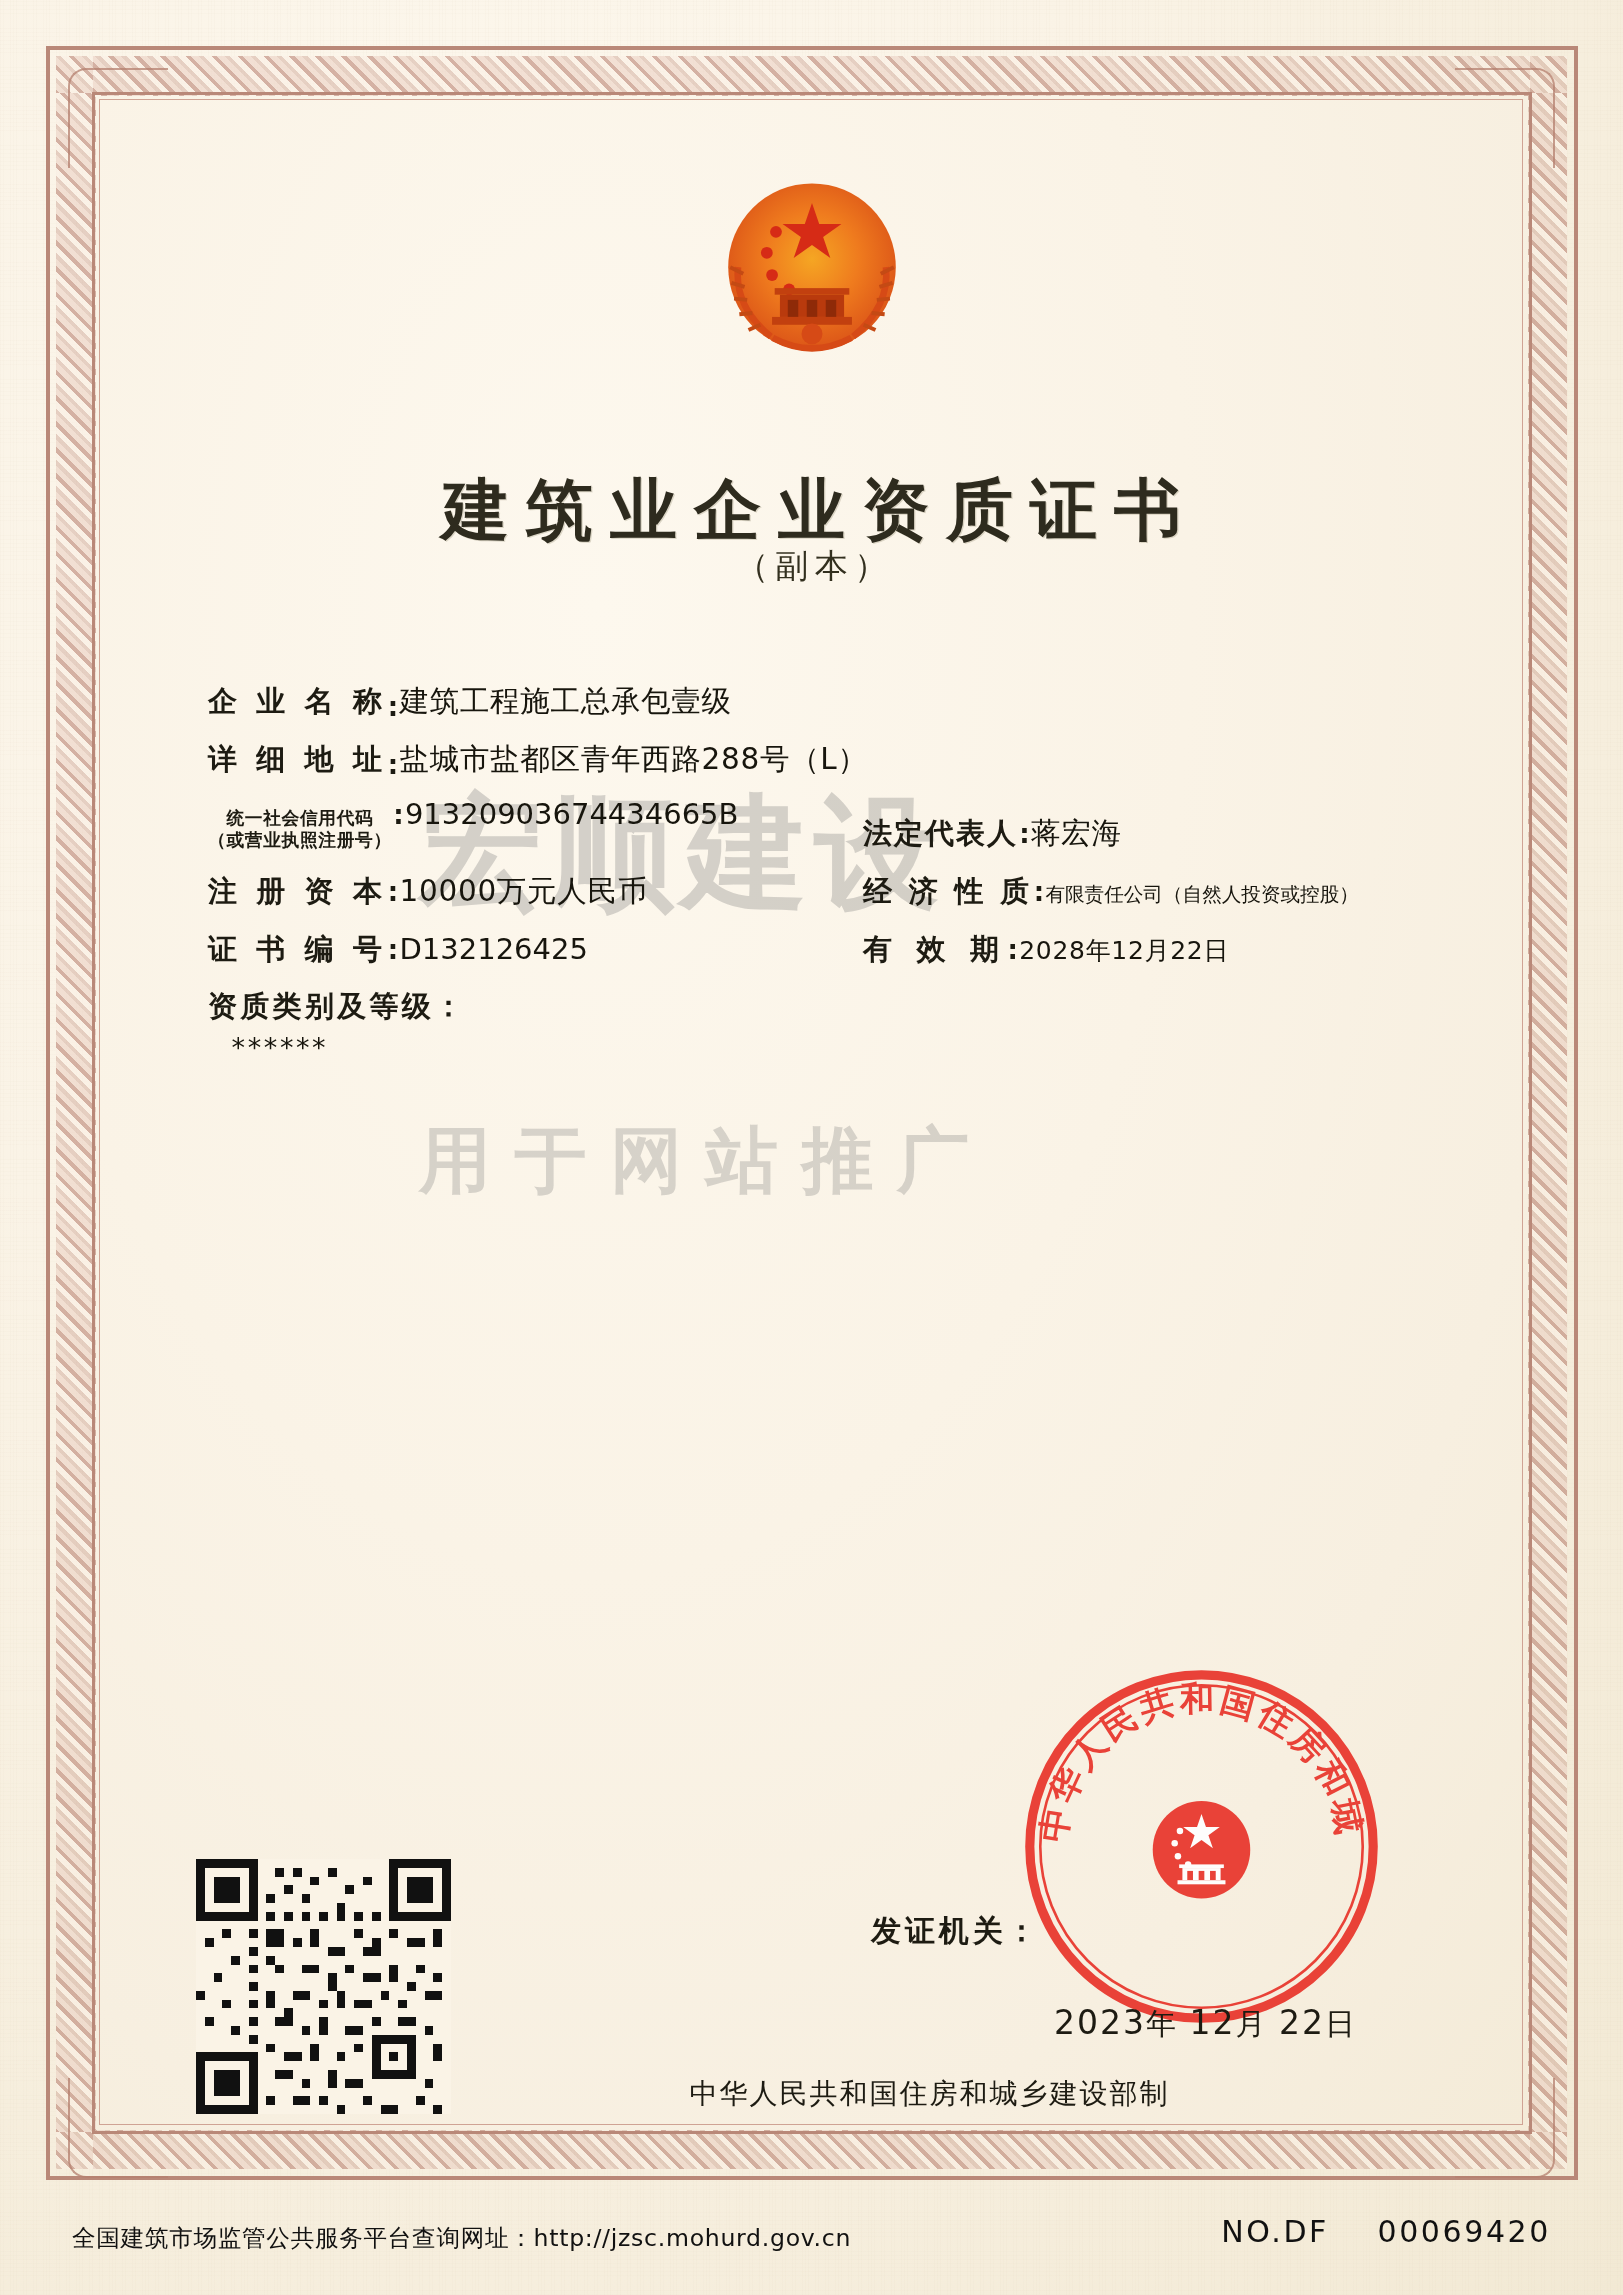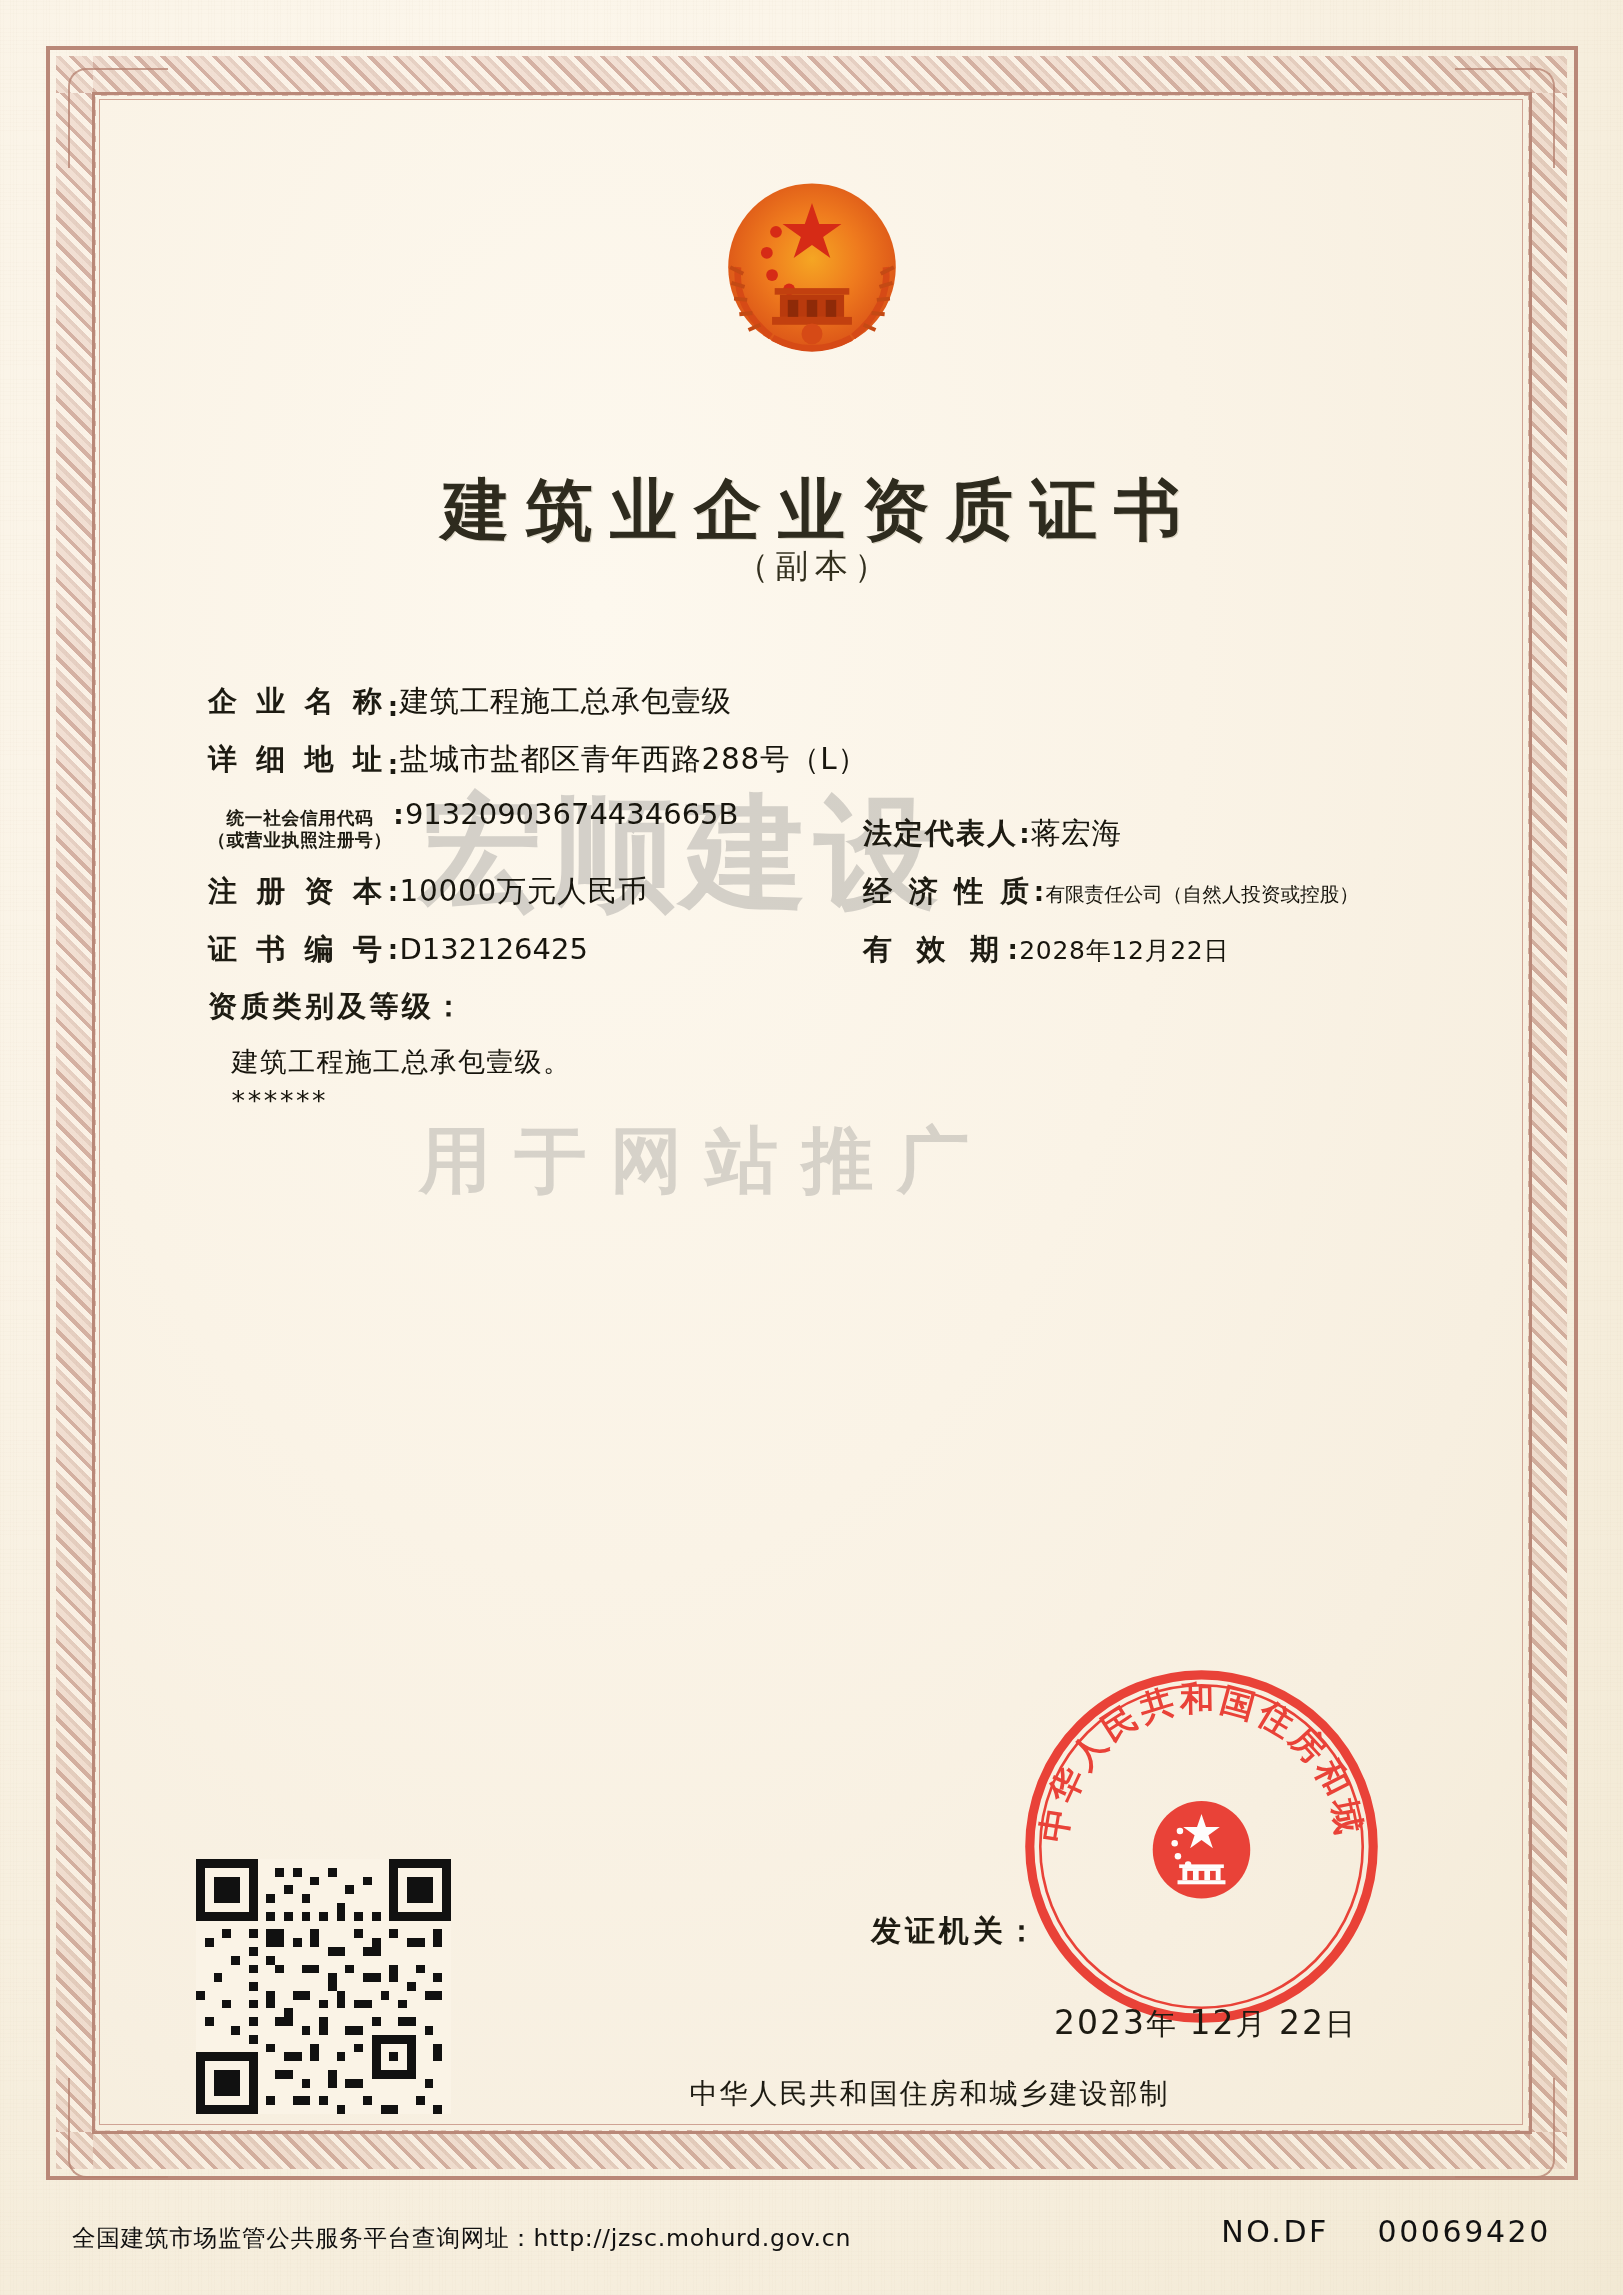--- a/index.html
+++ b/index.html
@@ -453,21 +453,20 @@
         <span class="val mono">D132126425</span>
       </span>
       <span class="col-right">
         <span class="lbl" style="letter-spacing:7.2px;">有 效 期</span>
         <span class="colon">:</span>
         <span class="val mid">2028年12月22日</span>
       </span>
     </div>
 
     <div class="qual-head">资质类别及等级：</div>
-    <div class="qual-body">建筑工程施工总承包壹级。</div>
     <div class="qual-stars">******</div>
   </div>
 
   <div class="qr">
     <svg viewBox="0 0 29 29" width="255" height="255" shape-rendering="crispEdges">
       <rect width="29" height="29" fill="#faf3e6"></rect>
       <g fill="#111">
 
         <rect x="0" y="0" width="7" height="1"></rect>
           <rect x="0" y="6" width="7" height="1"></rect>

